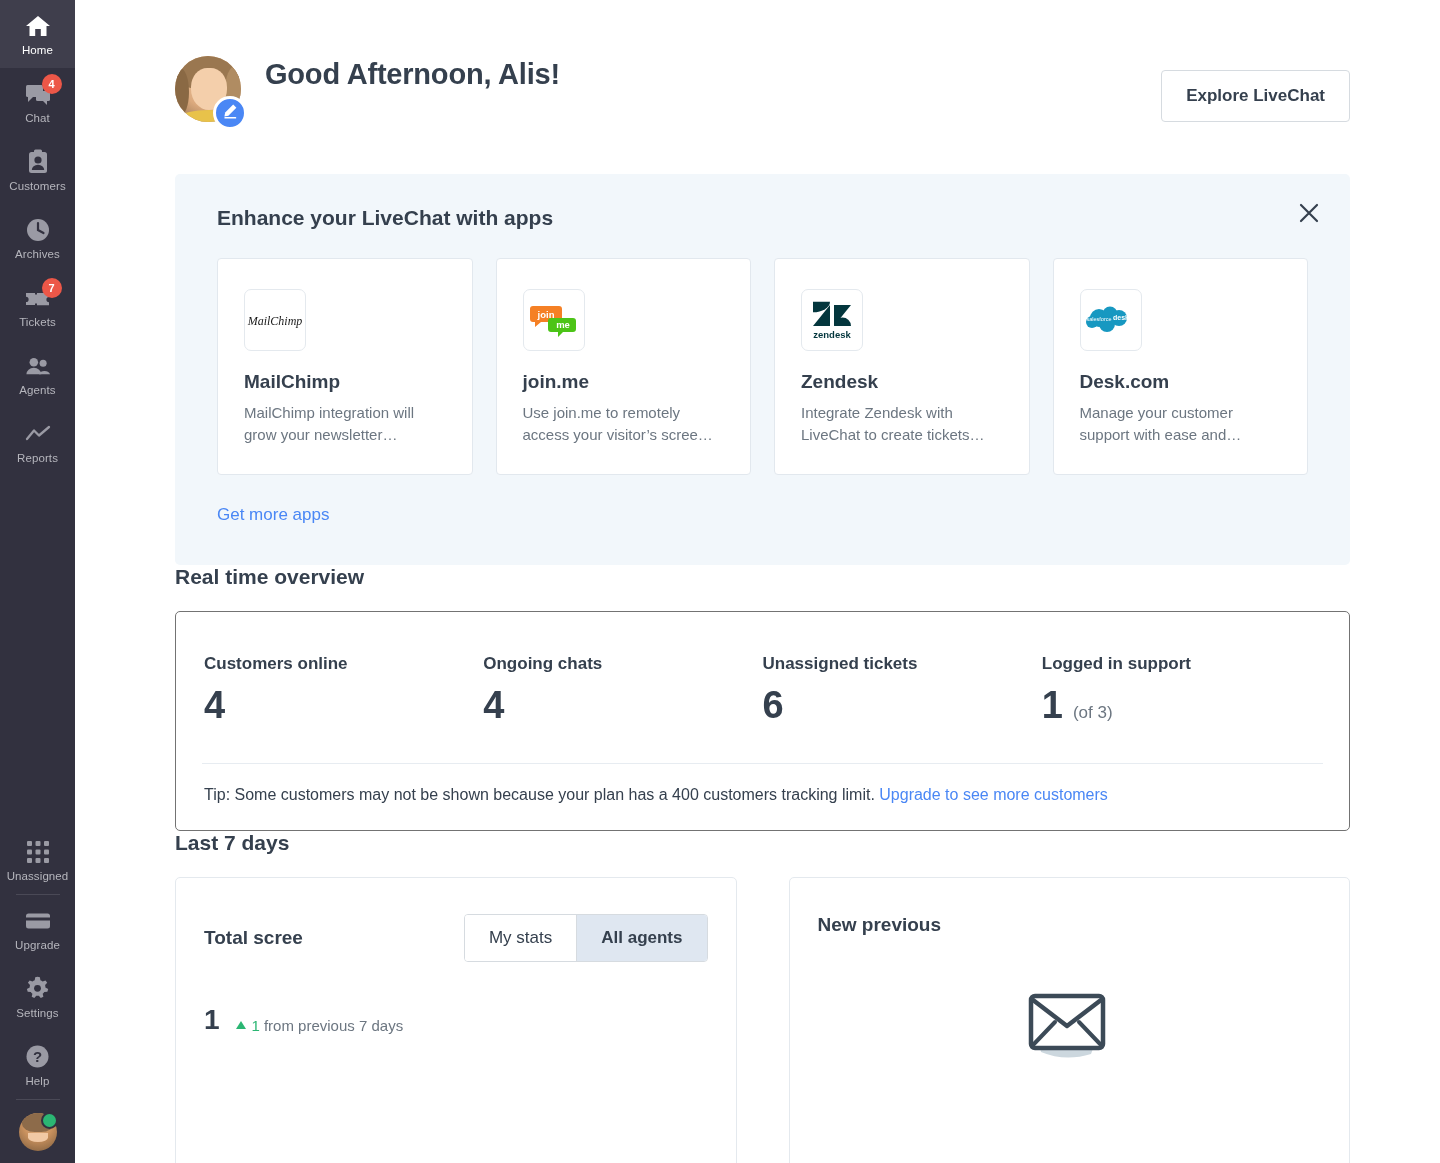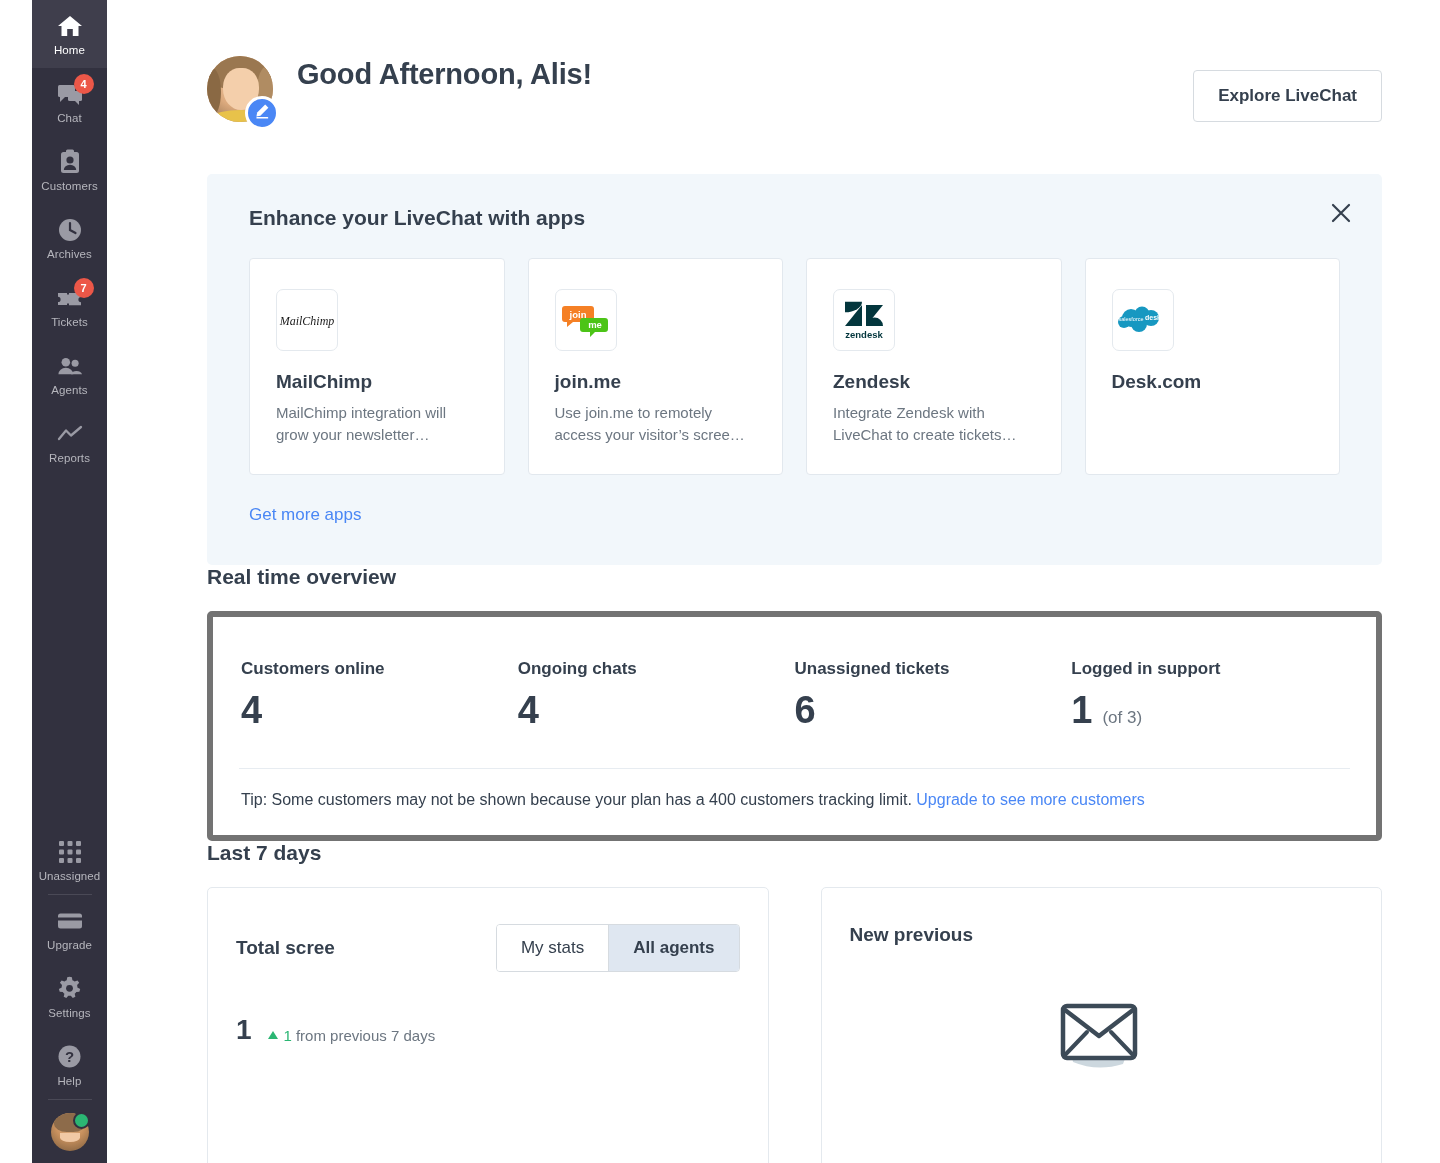--- a/index.html
+++ b/index.html
@@ -2,21 +2,21 @@
 <html><head>
 <meta charset="utf-8">
 <style>
   * { box-sizing: border-box; margin: 0; padding: 0; }
   html, body {
     width: 1440px; height: 1163px;
     font-family: "Liberation Sans", sans-serif;
     background: #ffffff;
     overflow: hidden;
   }
-  .app { display: flex; width: 1440px; height: 1163px; padding-left: 32px; }
+  .app { display: flex; width: 1440px; height: 1163px; }
 
   
   .sidebar {
     width: 75px; flex: 0 0 75px; height: 1163px;
     background: #32313f;
     display: flex; flex-direction: column;
     align-items: center;
     position: relative;
   }
   .nav-top { width: 100%; }
@@ -153,21 +153,21 @@
     display: inline-block; margin-top: 30px;
     color: #4a87f5; font-size: 17px; cursor: pointer;
   }
 
   
   .section-title {
     font-size: 21px; font-weight: bold; color: #35404e;
     margin-bottom: 22px;
   }
   .panel {
-    border: 6px solid #737373; border-radius: 5px; background: #fff;
+    border: 1px solid #737373; border-radius: 5px; background: #fff;
   }
   .stats-row { display: flex; padding: 42px 28px 0 28px; }
   .stat { flex: 1; }
   .stat-label { font-size: 17px; font-weight: bold; color: #35404e; }
   .stat-value {
     font-size: 38px; font-weight: bold; color: #35404e;
     margin-top: 10px; display: flex; align-items: baseline;
   }
   .stat-sub { font-size: 17px; color: #6c7681; font-weight: normal; margin-left: 10px; }
   .tip-sep { height: 1px; background: #e7ecf1; margin: 36px 26px 0 26px; }
@@ -426,20 +426,21 @@
                     <circle cx="27" cy="11" r="7.5"></circle>
                   <circle cx="36" cy="15" r="8"></circle>
                     <circle cx="24" cy="21" r="8"></circle>
                   <circle cx="9" cy="19" r="6"></circle>
                 </g>
                 <text x="16" y="17.5" text-anchor="middle" font-size="5.5" fill="#fff" font-family="Liberation Sans, sans-serif">salesforce</text>
                 <text x="38" y="17" text-anchor="middle" font-size="7" font-weight="bold" fill="#ffffff" font-family="Liberation Sans, sans-serif">desk</text>
               </svg>
             </div>
             <div class="app-name">Desk.com</div>
+            <div class="app-desc">Manage your customer support with ease and…</div>
           </div>
 
         </div>
 
         <a class="get-more">Get more apps</a>
       </section>
 
       <h2 class="section-title">Real time overview</h2>
       <section class="panel">
         <div class="stats-row">

